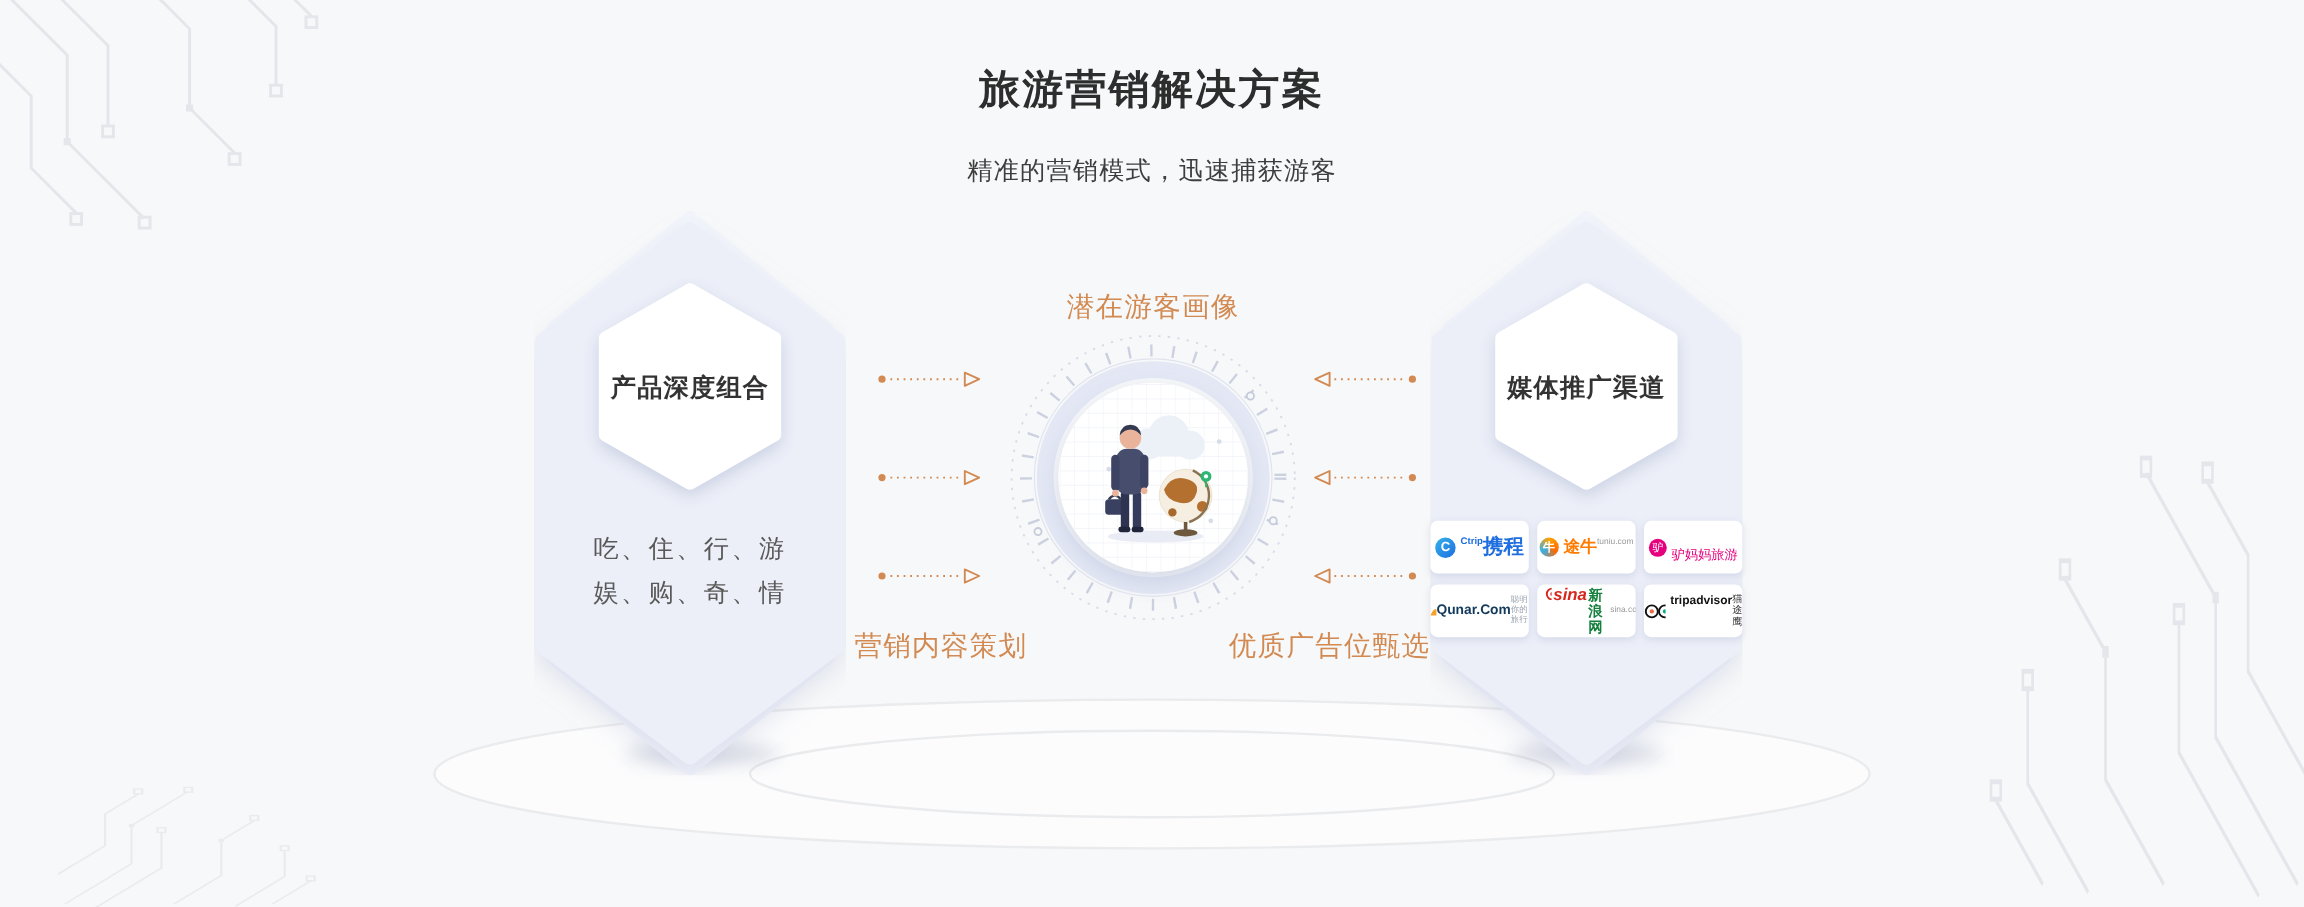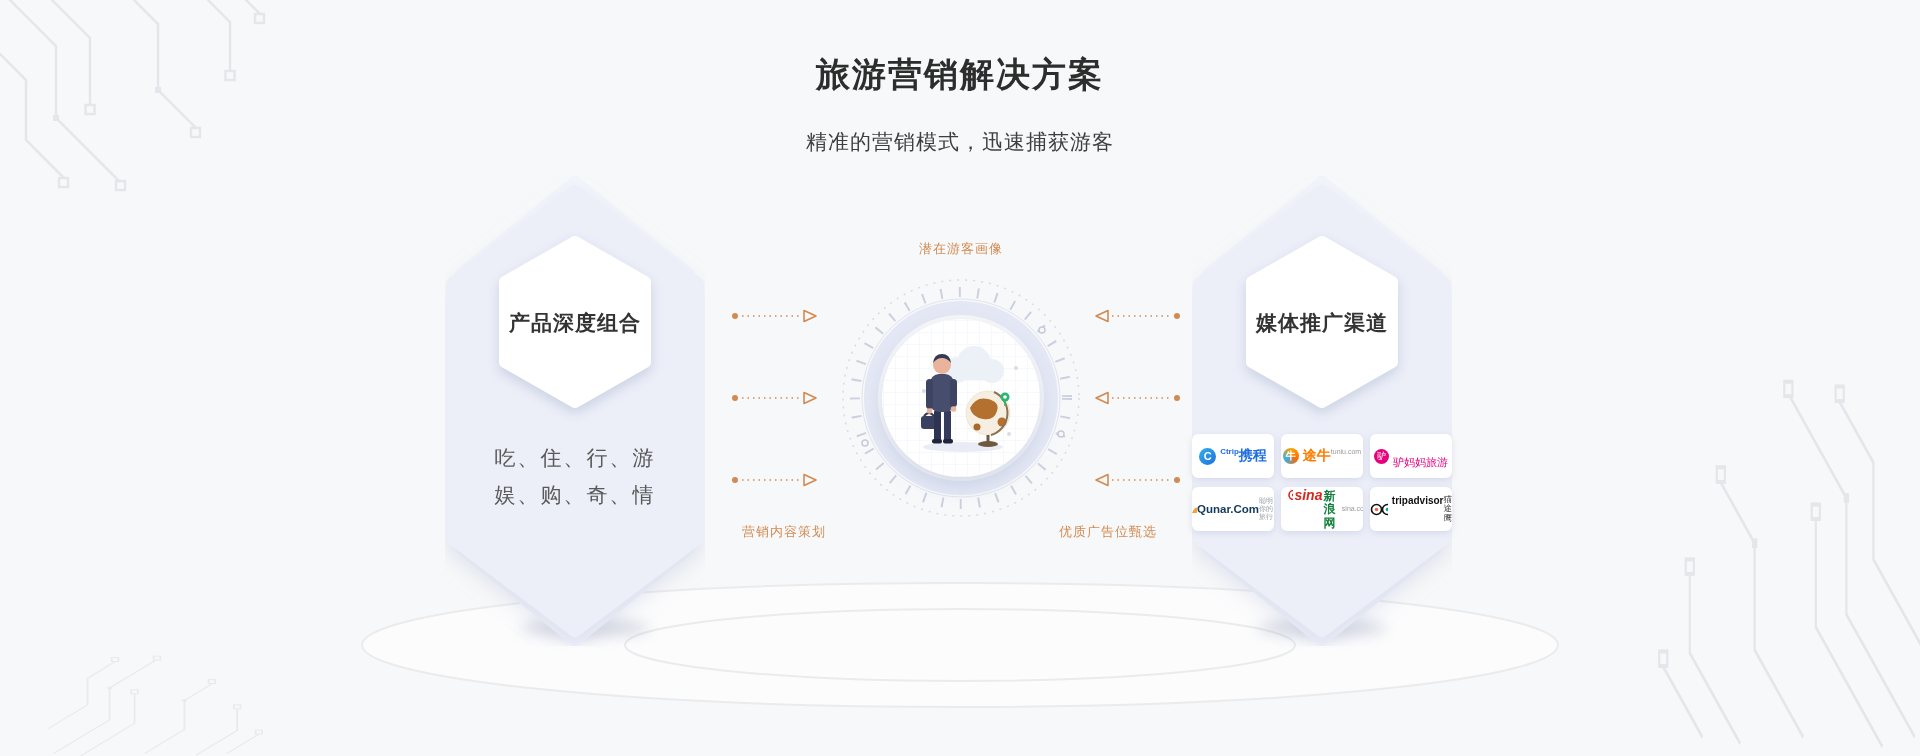--- a/index.html
+++ b/index.html
@@ -42,41 +42,41 @@
   .logo-tile{width:82px;height:44px;background:#fff;border-radius:6px;
              box-shadow:0 2px 6px rgba(170,178,205,.35);
              display:flex;align-items:center;justify-content:center;gap:4px;overflow:hidden;}
   .lg-col{display:flex;flex-direction:row;align-items:flex-start;line-height:1.1;}
   .lg-col.center{align-items:center;}
   .lg-brand{font-style:normal;}
   .ctrip-icon{width:17px;height:17px;border-radius:50%;flex:0 0 auto;
               background:linear-gradient(135deg,#35b1ea,#1e6ee0);color:#fff;font-size:11px;
               font-weight:bold;display:flex;align-items:center;justify-content:center;}
   .ctrip .lg-brand{font-size:8px;color:#1e6ee0;font-weight:bold;}
-  .ctrip .lg-text{font-size:14px;color:#1e6ee0;font-weight:bold;}
+  .ctrip .lg-text{font-size:17px;color:#1e6ee0;font-weight:bold;}
   .tuniu-icon{width:16px;height:16px;border-radius:50%;flex:0 0 auto;
               background:conic-gradient(#ffa200,#ff6a00,#35b1ea,#ffa200);color:#fff;font-size:10px;
               font-weight:bold;display:flex;align-items:center;justify-content:center;}
   .tuniu .lg-text{font-size:14px;color:#ff7b00;font-weight:bold;}
   .tuniu .lg-sub{font-size:7px;color:#999;}
   .lvmama-icon{width:15px;height:15px;border-radius:50%;flex:0 0 auto;background:#e6007e;color:#fff;
                font-size:9px;display:flex;align-items:center;justify-content:center;}
   .lvmama .lg-text{font-size:11px;color:#e6007e;font-weight:normal;margin-top:13px;}
   .qunar .lg-text{font-size:11.5px;color:#123a5c;font-weight:bold;}
   .qunar .lg-sub{font-size:7px;color:#9aa3ad;}
   .sina .lg-brand{font-size:14px;color:#d5281e;font-style:italic;font-weight:bold;}
   .sina .lg-text{font-size:12px;color:#15803d;font-weight:bold;}
   .sina .lg-sub{font-size:7px;color:#999;}
   .sina-row{display:flex;align-items:baseline;gap:1px;padding-left:22px;}
   .trip .lg-text{font-size:10px;color:#111;font-weight:bold;}
   .trip .lg-sub{font-size:8.5px;color:#333;}
 
   
   .emblem{position:absolute;left:811px;top:248px;}
-  .orange-label{position:absolute;width:240px;text-align:center;font-size:13px;
+  .orange-label{position:absolute;width:240px;text-align:center;font-size:23px;
                 color:#d28a52;letter-spacing:1px;}
   #lbl-top{left:841px;top:240px;}
   #lbl-bl{left:664px;top:523px;}
   #lbl-br{left:988px;top:523px;}
 
   .arrow{position:absolute;width:90px;height:16px;}
   #ar-l1{left:730px;top:308px;} #ar-l2{left:730px;top:390px;} #ar-l3{left:730px;top:472px;}
   #ar-r1{left:1092px;top:308px;} #ar-r2{left:1092px;top:390px;} #ar-r3{left:1092px;top:472px;}
 </style>
 </head>

